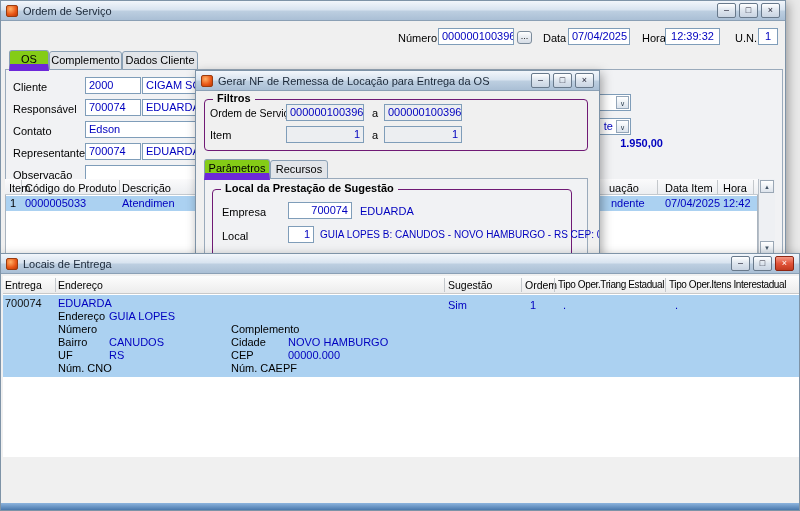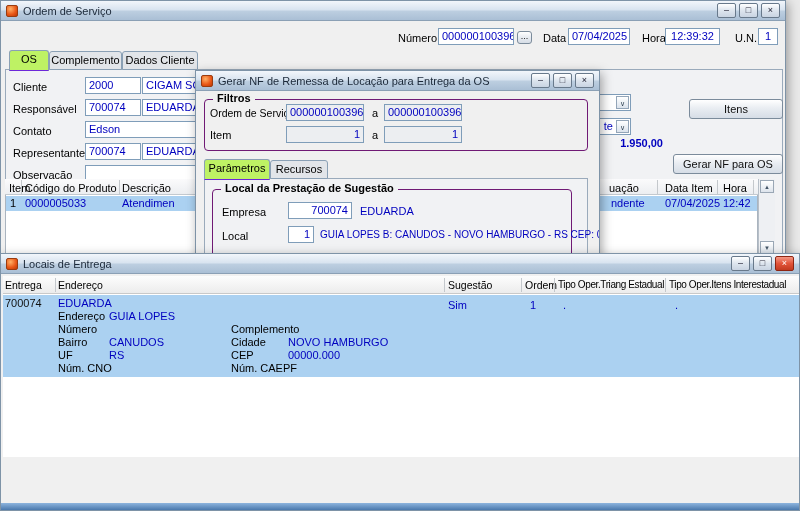--- a/index.html
+++ b/index.html
@@ -13,21 +13,21 @@
   .tbb{width:19px;height:15px;border:1px solid #68798b;border-radius:2px;background:linear-gradient(#ffffff,#dde5ee 50%,#c9d4e2);font-size:9px;line-height:13px;text-align:center;color:#223;cursor:pointer}
   .tbb.red{background:linear-gradient(#f49784,#e2543a 50%,#c23a20);border-color:#8e2512;color:#fff}
   .lbl{position:absolute;white-space:nowrap}
   .blue{color:#0000bf}
   .field{position:absolute;height:17px;border:1px solid #7f9db9;background:#fff;color:#0000bf;padding:1px 3px;line-height:13px;white-space:nowrap;overflow:hidden}
   .field.gray{background:#eceef1}
   .field.r{text-align:right}
   .field.c{text-align:center}
   .btn{position:absolute;height:20px;border:1px solid #7b8b9b;border-radius:3px;background:linear-gradient(#ffffff,#e9edf2 45%,#d6dde6);text-align:center;line-height:18px;cursor:pointer;color:#101010;white-space:nowrap}
   .tab{position:absolute;height:19px;border:1px solid #8aa0b5;border-radius:3px 3px 0 0;background:#e2e5e9;text-align:center;line-height:17px;cursor:pointer;white-space:nowrap;z-index:2}
-  .tab.on{background:#bef264;height:21px;z-index:3;border-bottom:1px solid #6d28d9}
+  .tab.on{background:#84cc16;height:21px;z-index:3;border-bottom:7px solid #6d28d9}
   .panel{position:absolute;border:1px solid #9aaabb;background:#f1f2f4}
   .gb{position:absolute;border:1px solid #701a75;border-radius:4px}
   .gb>b{position:absolute;top:-8px;left:8px;background:#f0f0f0;padding:0 4px;font-size:11px;white-space:nowrap}
   .sep{position:absolute;width:1px;background:#c4c8cc;font-style:normal}
   .cell{position:absolute;white-space:nowrap}
   .gridbg{position:absolute;background:#fff;border:1px solid #aab4bf}
   .gridhead{position:absolute;background:linear-gradient(#fbfbfc,#eceef1);border-bottom:1px solid #c3c9cf}
   .gridrow-hl{position:absolute;background:#abd1f1}
   .combo-arrow{position:absolute;right:1px;top:1px;bottom:1px;width:13px;border:1px solid #93a5b8;background:linear-gradient(#ffffff,#dbe3ec);font-size:7px;line-height:13px;text-align:center;color:#345}
   .sb{position:absolute;background:#eef0f3;border-left:1px solid #b7bfc8}
@@ -85,22 +85,20 @@
 
   <div class="field" style="left:548px;top:93px;width:82px;padding-right:16px">
     <span class="combo-arrow">∨</span>
   </div>
   <div class="field r" style="left:548px;top:117px;width:82px;padding-right:17px">
     <span>te</span>
     <span class="combo-arrow">∨</span>
   </div>
   <span class="lbl" style="left:604px;top:136px;width:58px;text-align:right;font-weight:bold;color:#0000bf">1.950,00</span>
 
-  <div class="btn" style="left:688px;top:98px;width:94px">Itens</div>
-  <div class="btn" style="left:672px;top:153px;width:110px">Gerar NF para OS</div>
 
   <div class="gridbg" style="left:4px;top:178px;width:753px;height:118px"></div>
   <div class="gridhead" style="left:4px;top:178px;width:753px;height:16px"></div>
   <span class="cell" style="left:8px;top:181px">Item</span>
   <span class="cell" style="left:24px;top:181px">Código do Produto</span>
   <span class="cell" style="left:121px;top:181px">Descrição</span>
   <span class="cell" style="left:608px;top:181px">uação</span>
   <span class="cell" style="left:664px;top:181px">Data Item</span>
   <span class="cell" style="left:722px;top:181px">Hora</span>
   <i class="sep" style="left:20px;top:179px;height:14px"></i>

